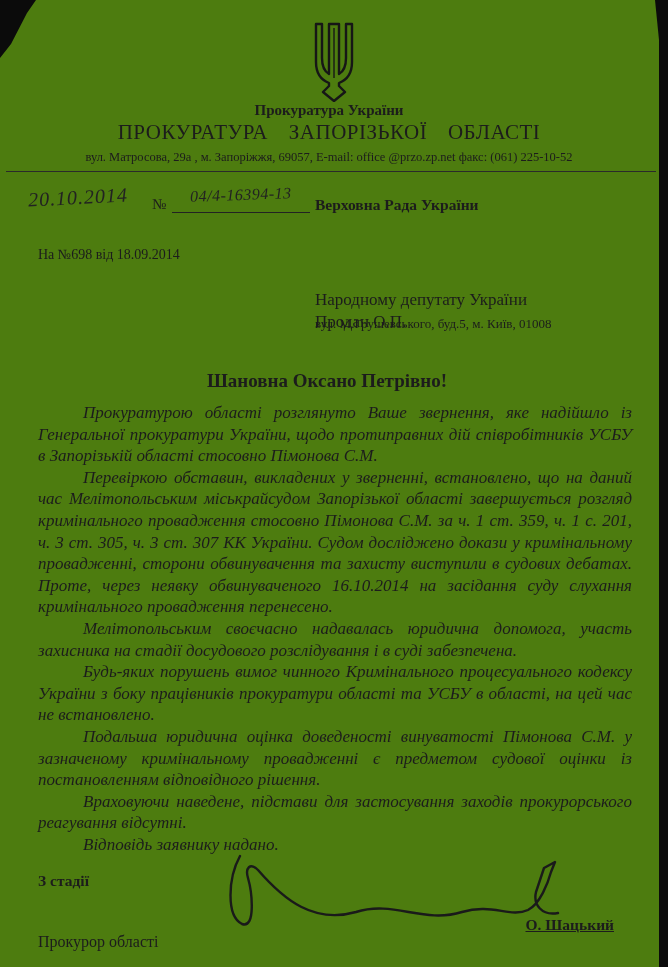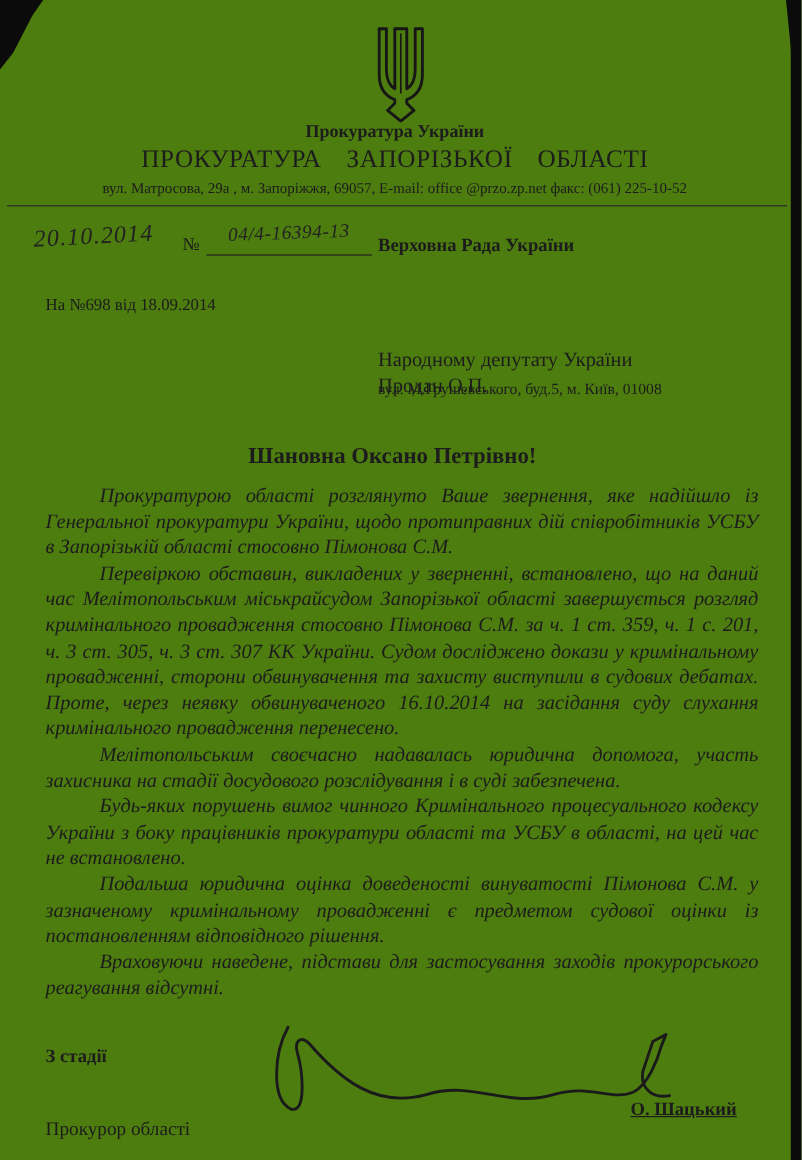--- a/index.html
+++ b/index.html
@@ -129,20 +129,21 @@
 
   <div class="abs salutation">Шановна Оксано Петрівно!</div>
 
   <div class="abs body-text">
     <p>Прокуратурою області розглянуто Ваше звернення, яке надійшло із Генеральної прокуратури України, щодо протиправних дій співробітників УСБУ в Запорізькій області стосовно Пімонова С.М.</p>
     <p>Перевіркою обставин, викладених у зверненні, встановлено, що на даний час Мелітопольським міськрайсудом Запорізької області завершується розгляд кримінального провадження стосовно Пімонова С.М. за ч. 1 ст. 359, ч. 1 с. 201, ч. 3 ст. 305, ч. 3 ст. 307 КК України. Судом досліджено докази у кримінальному провадженні, сторони обвинувачення та захисту виступили в судових дебатах. Проте, через неявку обвинуваченого 16.10.2014 на засідання суду слухання кримінального провадження перенесено.</p>
     <p>Мелітопольським своєчасно надавалась юридична допомога, участь захисника на стадії досудового розслідування і в суді забезпечена.</p>
     <p>Будь-яких порушень вимог чинного Кримінального процесуального кодексу України з боку працівників прокуратури області та УСБУ в області, на цей час не встановлено.</p>
     <p>Подальша юридична оцінка доведеності винуватості Пімонова С.М. у зазначеному кримінальному провадженні є предметом судової оцінки із постановленням відповідного рішення.</p>
     <p>Враховуючи наведене, підстави для застосування заходів прокурорського реагування відсутні.</p>
+    <p>Відповідь заявнику надано.</p>
   </div>
 
   <div class="abs closing-regards">З стадії</div>
   <div class="abs closing-position">Прокурор області</div>
   <div class="abs closing-signer">О.  Шацький</div>
 
   <svg class="abs signature" viewBox="0 0 362 118" xmlns="http://www.w3.org/2000/svg">
     <path d="M22,28 C10,50 8,88 24,96 C38,101 34,64 30,50 C27,40 32,34 40,42 C66,72 96,96 138,84 C176,72 205,96 244,84 C274,75 292,90 310,82 C322,76 330,55 333,44 L337,34 L326,40 L318,64 C315,77 324,88 340,85" fill="none" stroke="#1a1a1a" stroke-width="2.4" stroke-linecap="round" stroke-linejoin="round"></path>
   </svg>
 

